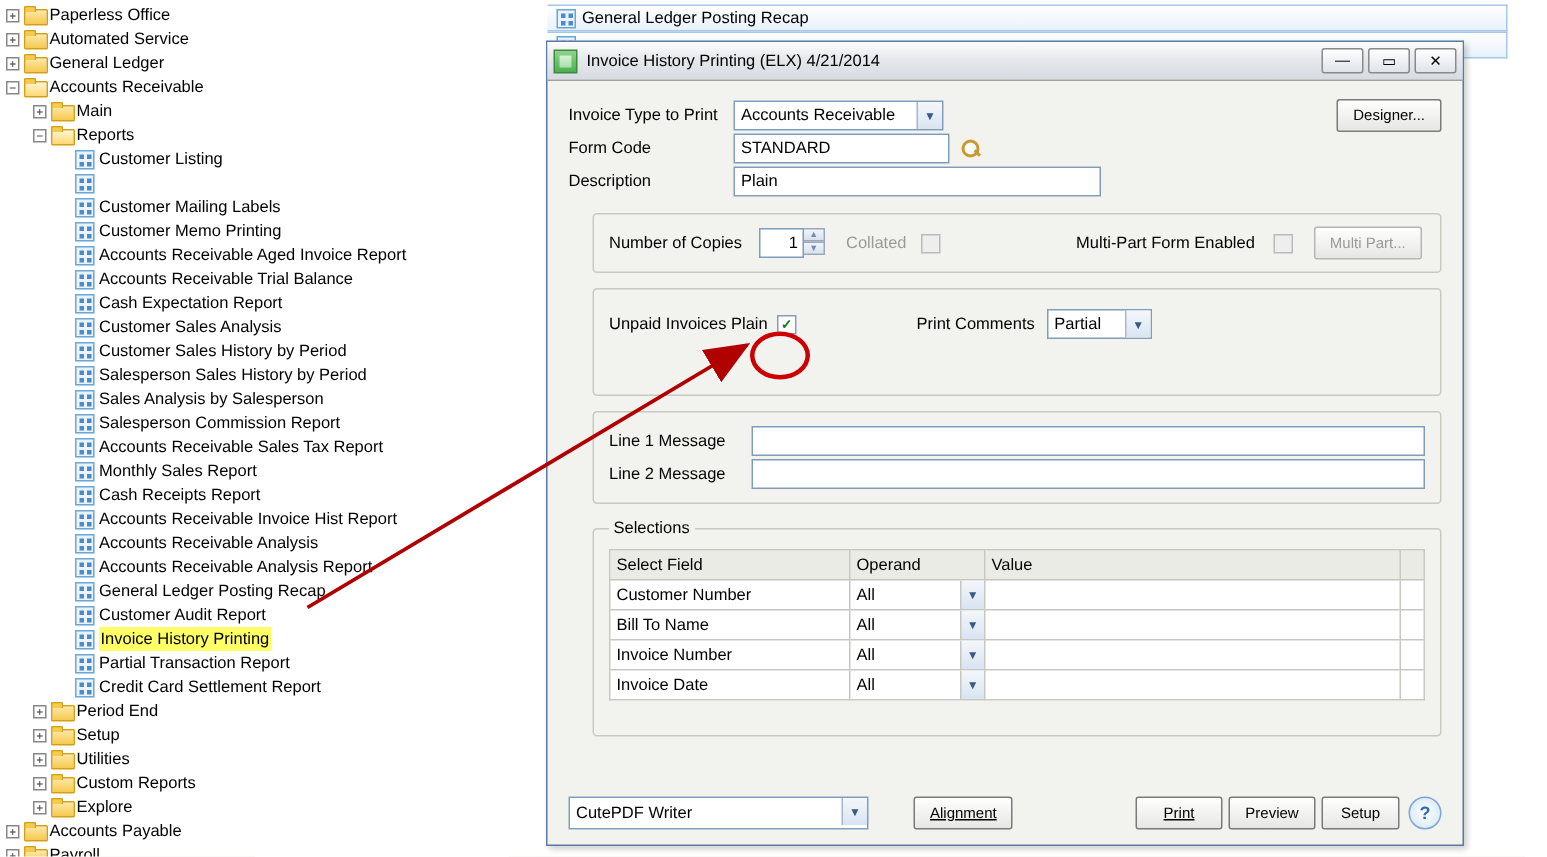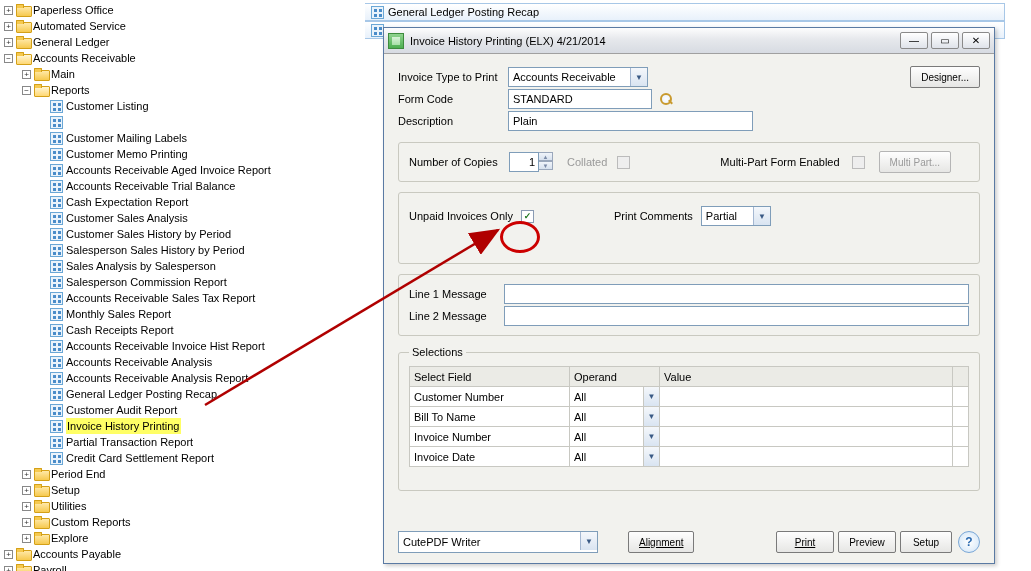--- a/index.html
+++ b/index.html
@@ -102,21 +102,21 @@
     border-left:none;
     background:linear-gradient(#fff,#e8f1fb);
     padding:0 6px;
     font-size:11px;
   }
   .bg-tab .report-icon{ margin-right:4px; }
 
   
   .dialog {
     position:absolute;
-    left:383px; top:27px;
+    left:364px; top:27px;
     width:612px; height:537px;
     border:1px solid #5a7aa3;
     background:#f2f2ee;
     box-shadow:2px 2px 4px rgba(0,0,0,.2);
   }
   .titlebar{
     height:26px;
     background:linear-gradient(#fdfdfd,#e6e8ec 45%,#d7dbe2);
     border-bottom:1px solid #a0a0a0;
     display:flex;
@@ -196,21 +196,21 @@
     background:radial-gradient(#fff,#e7f1ff);
   }
   .magnify::after{
     content:"";position:absolute;left:10px;top:10px;width:5px;height:2px;
     background:#c99a2e;transform:rotate(45deg);
   }
 
   fieldset.panel{
     border:1px solid #c9c9c0;
     border-radius:3px;
-    margin:10px 0 0 0;
+    margin:10px 0 0 16px;
     padding:8px 10px;
     background:#f2f2ee;
   }
   fieldset.panel legend{ font-size:11px; padding:0 3px;}
 
   .chk{
     width:13px;height:13px;border:1px solid #8a9bb3;background:#fff;
     display:inline-flex;align-items:center;justify-content:center;font-size:10px;color:#436; 
   }
   .chk.disabled{ background:#eee; border-color:#bbb;}
@@ -536,21 +536,21 @@
         <span>Multi-Part Form Enabled</span>
         <span style="width:12px"></span>
         <span class="chk disabled"></span>
         <span style="width:14px"></span>
         <span class="btn disabled">Multi Part...</span>
       </div>
     </fieldset>
 
     <fieldset class="panel" style="height:72px">
       <div class="form-row" style="margin-top:4px">
-        <span style="width:112px">Unpaid Invoices Only</span>
+        <span style="width:112px">Unpaid Invoices Plain</span>
         <span class="chk checked"></span>
         <span style="width:80px"></span>
         <span>Print Comments</span>
         <span style="width:8px"></span>
         <div class="combo" style="width:70px">
           <span>Partial</span>
           <span class="cbtn">▼</span>
         </div>
       </div>
     </fieldset>

